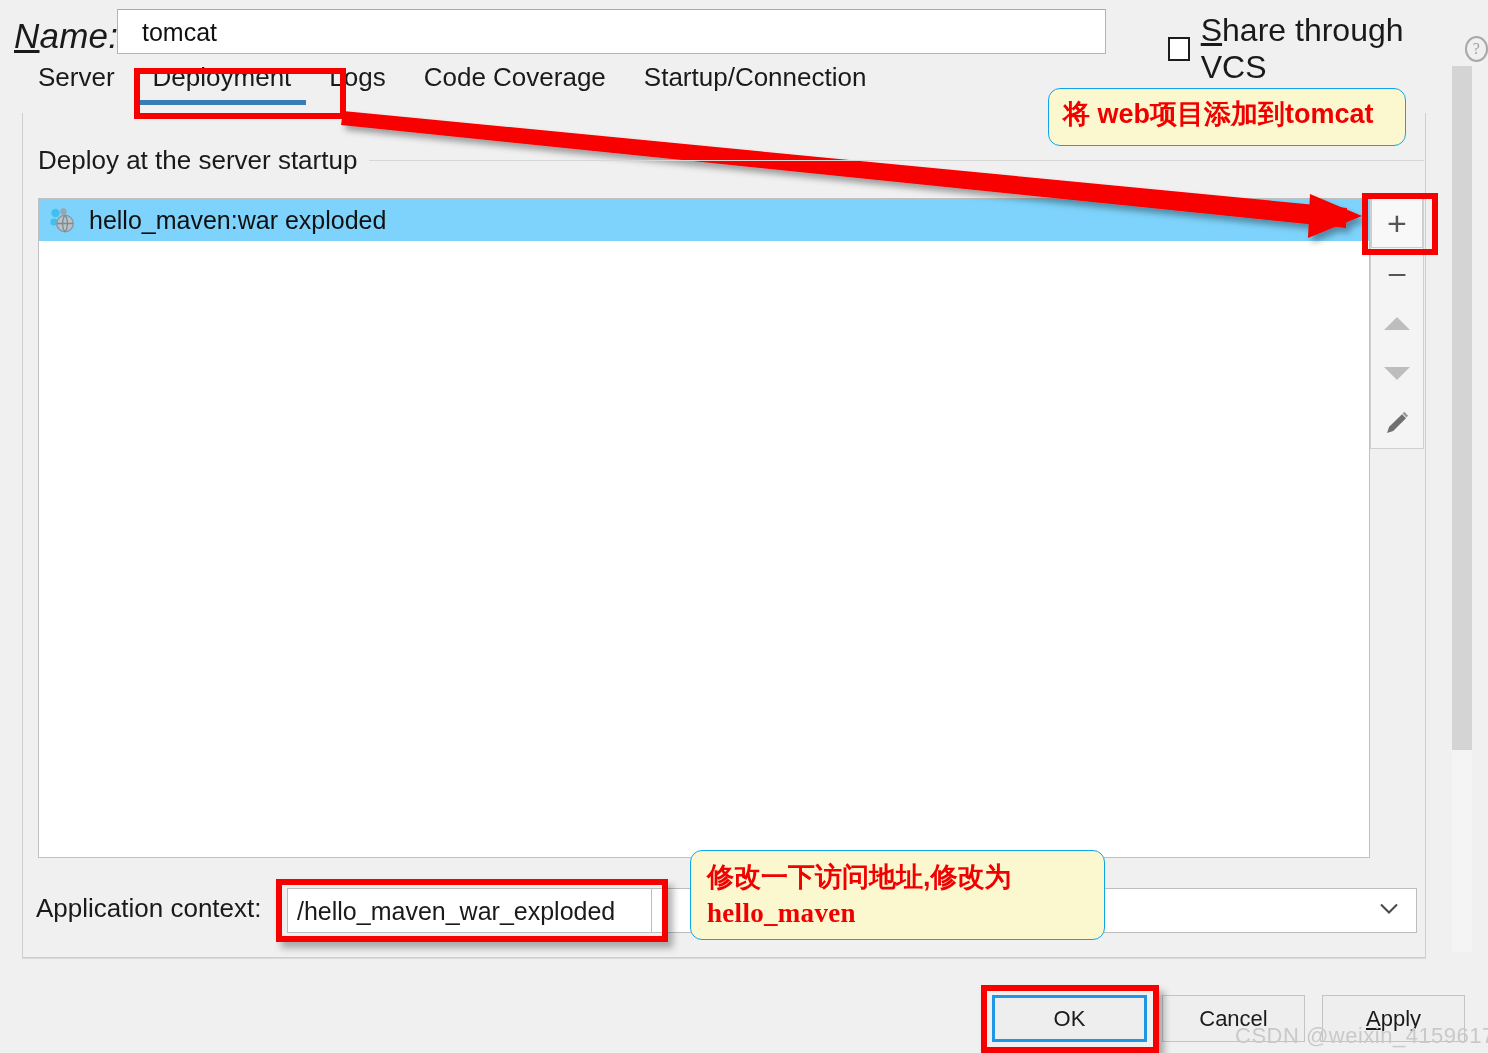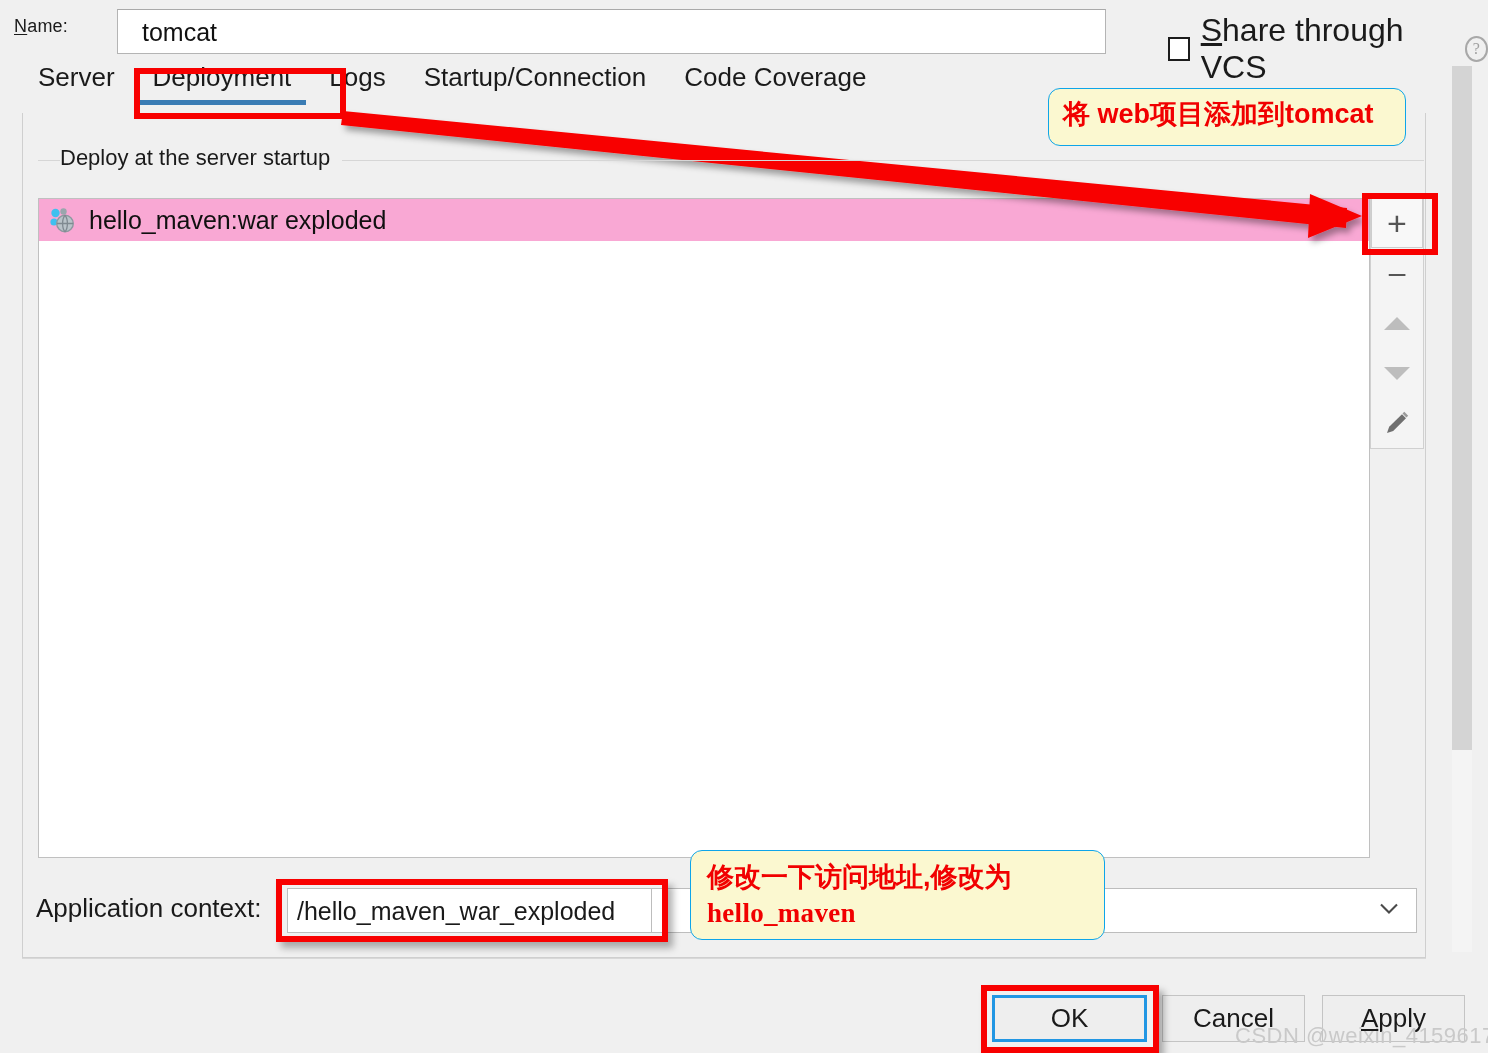--- a/index.html
+++ b/index.html
@@ -20,22 +20,23 @@
 
   
   .name-row {
     position: absolute;
     left: 0; top: 0;
     width: 1488px; height: 62px;
   }
   .name-label {
     position: absolute;
     left: 14px; top: 16px;
-    font-size: 18px;
+    font-size: 35px;
     letter-spacing: .2px;
+    font-style: italic;
   }
   .name-label u { text-decoration: underline; text-underline-offset: 2px; }
   .name-input {
     position: absolute;
     left: 117px; top: 9px;
     width: 989px; height: 45px;
     background: #ffffff;
     border: 1px solid #b4b4b4;
     border-top-color: #a9a9a9;
     font-size: 25px;
@@ -103,25 +104,24 @@
     width: 1404px; height: 845px;
     border-left: 1px solid #cfcfcf;
     border-right: 1px solid #cfcfcf;
     border-bottom: 1px solid #cfcfcf;
     background: #f0f0f0;
   }
 
   .section-label {
     position: absolute;
     left: 38px; top: 145px;
-    font-size: 22px;
+    font-size: 26px;
     background: #f0f0f0;
     padding-right: 12px;
     z-index: 3;
-    margin-left: 22px;
   }
   .section-rule {
     position: absolute;
     left: 38px; top: 160px;
     width: 1386px; height: 1px;
     background: #d6d6d6;
     z-index: 1;
   }
 
   
@@ -133,21 +133,21 @@
     border: 1px solid #c0c0c0;
     overflow: hidden;
   }
   .list-item {
     height: 42px;
     display: flex;
     align-items: center;
     padding-left: 8px;
     gap: 12px;
   }
-  .list-item.selected { background: #f9a8d4; }
+  .list-item.selected { background: #7dd3fc; }
   .list-item-label {
     font-size: 25px;
     color: #101010;
   }
   .artifact-icon { width: 30px; height: 30px; display:block; }
 
   
   .side-toolbar {
     position: absolute;
     left: 1370px; top: 198px;
@@ -214,21 +214,21 @@
     position: absolute;
     left: 22px; top: 958px;
     width: 1404px; height: 1px;
     background: #d8d8d8;
   }
   .btn {
     position: absolute;
     height: 47px;
     background: #eeeeee;
     border: 1px solid #c4c4c4;
-    font-size: 26px;
+    font-size: 22px;
     display: flex;
     align-items: center;
     justify-content: center;
     color: #1a1a1a;
   }
   .btn u { text-decoration: underline; text-underline-offset: 2px; }
   #btn-ok {
     left: 992px; top: 995px; width: 155px;
     border: 3px solid #2196e3;
     background: #eeeeee;
@@ -317,22 +317,22 @@
       <div class="vcs-box"></div>
       <div class="vcs-label"><u>S</u><span>hare through VCS</span></div>
       <div class="help-icon">?</div>
     </div>
   </div>
 
   <div class="tabs">
     <div class="tab first"><span>Server</span></div>
     <div class="tab selected"><span>Deployment</span></div>
     <div class="tab"><span>Logs</span></div>
+    <div class="tab"><span>Code Coverage</span></div>
     <div class="tab"><span>Startup/Connection</span></div>
-    <div class="tab"><span>Code Coverage</span></div>
   </div>
 
   <div class="panel"></div>
   <div class="section-rule"></div>
   <div class="section-label">Deploy at the server startup</div>
 
   <div class="listbox">
     <div class="list-item selected">
       <span>
         <svg class="artifact-icon" viewBox="0 0 30 30" xmlns="http://www.w3.org/2000/svg">

